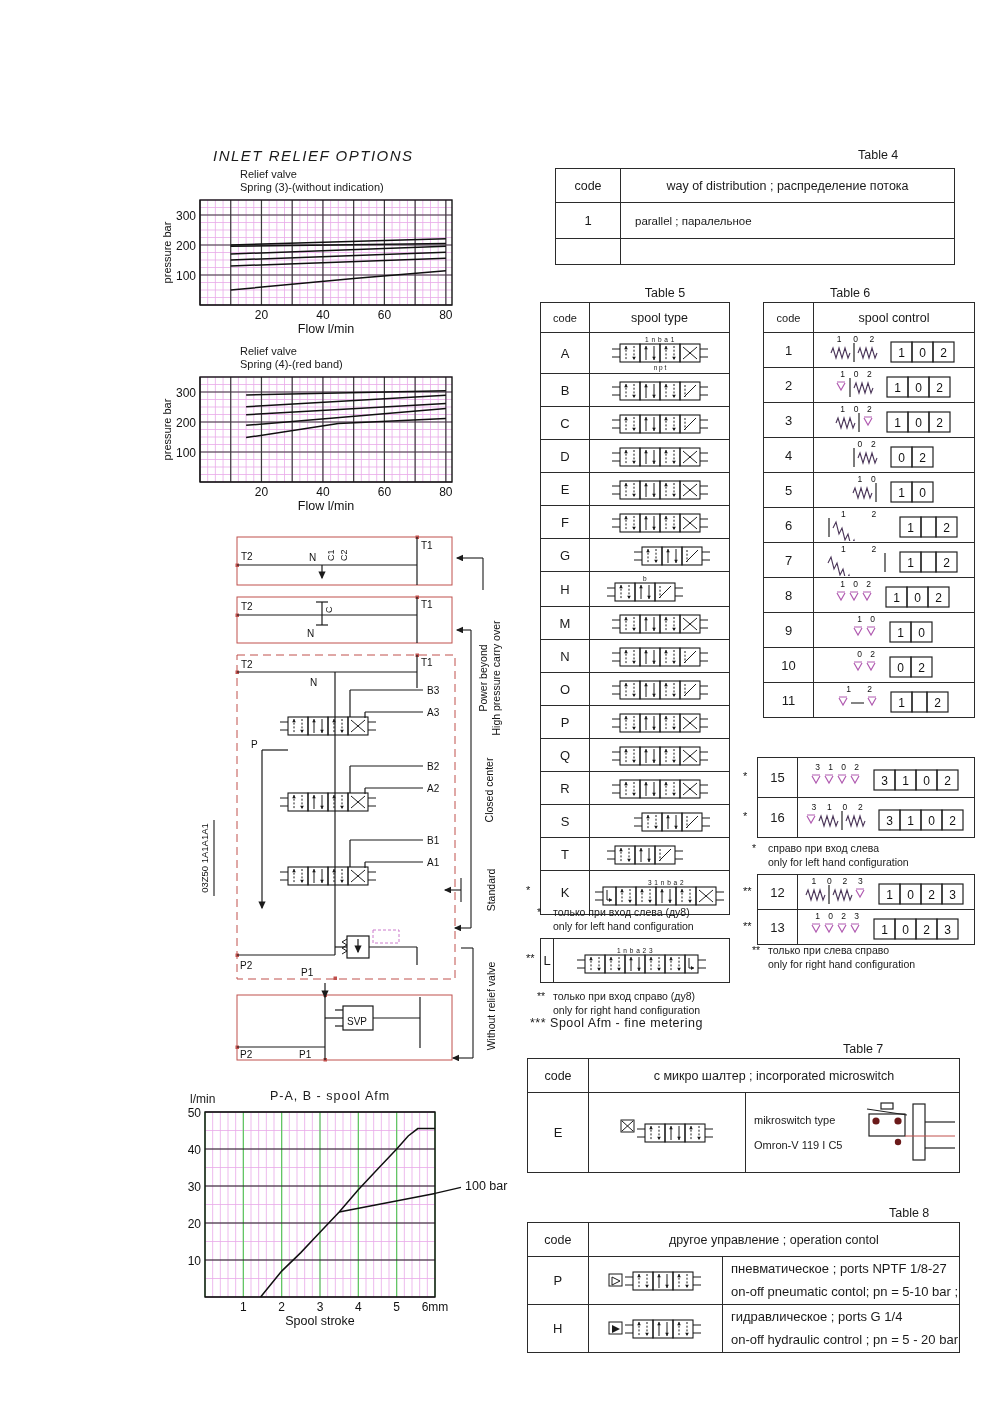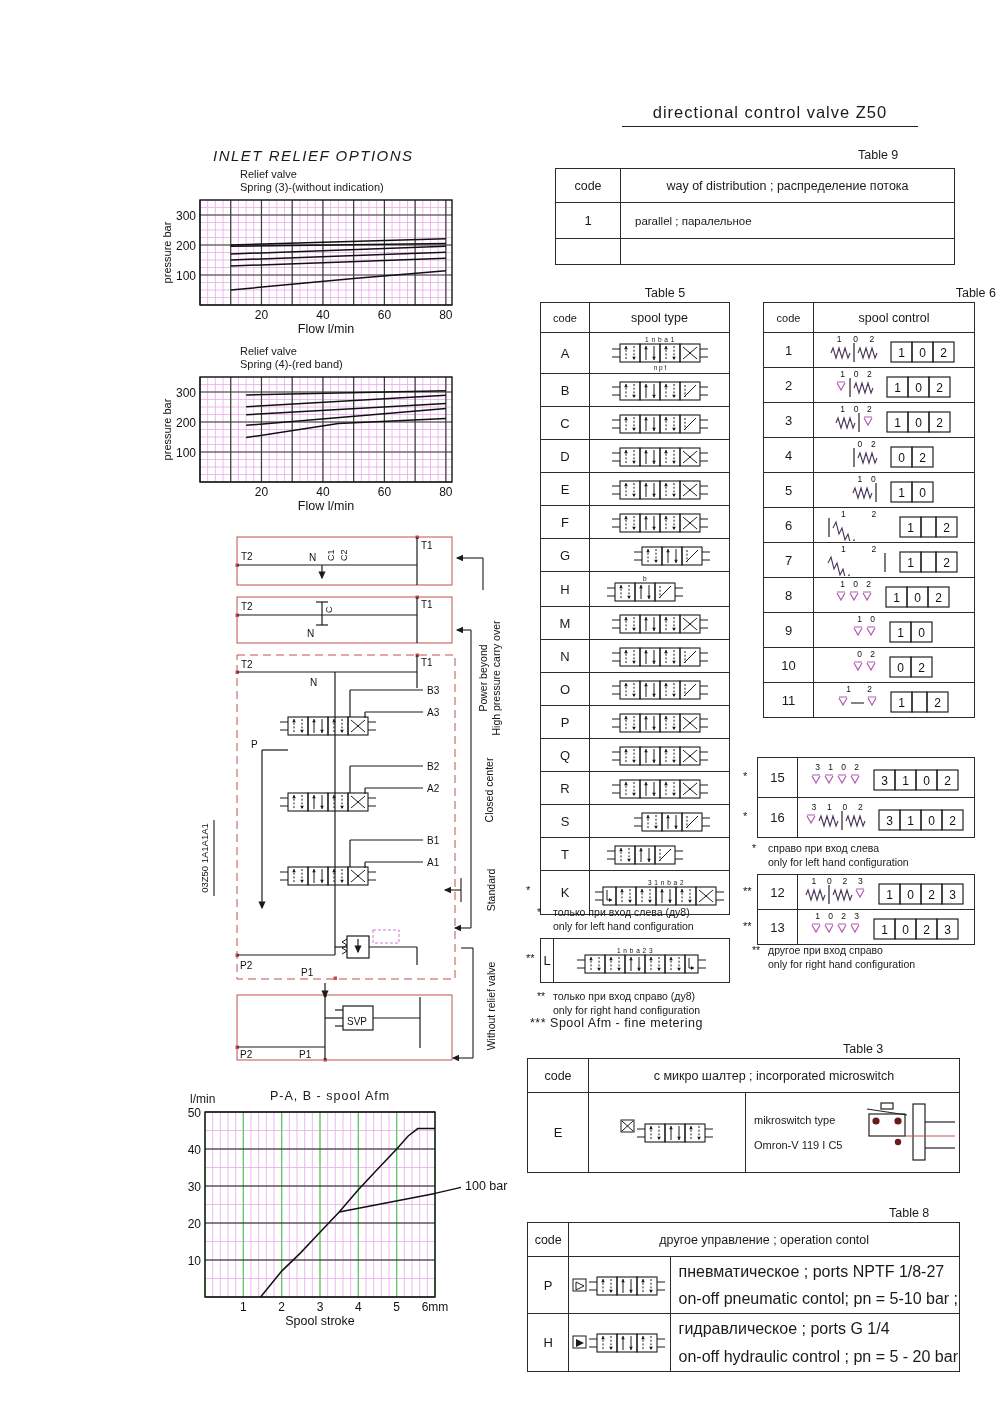--- a/index.html
+++ b/index.html
@@ -18,31 +18,30 @@
   th.lbl{font-size:12.5px;padding:5px 6px;}
   td.code{text-align:center;font-size:13px;position:relative;}
   td.sym{padding:1px 2px;}
   .symwrap{display:flex;justify-content:center;align-items:center;}
   .symwrap.right{justify-content:flex-end;padding-right:16px;}
   .symwrap.left{justify-content:flex-start;padding-left:14px;}
   .star{position:absolute;left:-15px;top:30%;font-size:11px;color:#111;}
   .note{font-size:10.5px;line-height:1.3;white-space:nowrap;}
   .nmark{display:inline-block;width:16px;}
   .note-afm{font-size:12.5px;letter-spacing:0.5px;white-space:nowrap;}
-  .t8txt{font-size:16px;line-height:1.7;padding-left:8px;white-space:nowrap;}
+  .t8txt{font-size:13px;line-height:1.7;padding-left:8px;white-space:nowrap;}
   .t7txt{font-size:11px;line-height:2.2;padding-left:8px;white-space:nowrap;}
   .valcell{font-size:11.5px;padding-left:14px;}
   svg text{font-family:"Liberation Sans",sans-serif;}
 </style>
 </head>
 <body>
 
 <div class="page">
 
-  <div class="abs doc-title" style="left:622px;top:103px;width:296px;">directional control valve Z50</div>
 
   <div class="abs inlet-title" style="left:213px;top:147px;font-style:italic;">INLET RELIEF OPTIONS</div>
 
   <div class="abs" style="left:160px;top:168px;width:335px;height:172px;">
     <div class="csub" style="left:80px;top:0;">Relief valve</div>
     <div class="csub" style="left:80px;top:13px;">Spring (3)-(without indication)</div>
     <div class="abs" id="chart1" style="left:0;top:28px;"><svg width="335" height="142">
           <g>
             <line x1="40" y1="4" x2="40" y2="109" stroke="#e9a9e9" stroke-width="0.8"></line>
             <line x1="47.68292682926829" y1="4" x2="47.68292682926829" y2="109" stroke="#e9a9e9" stroke-width="0.8"></line>
@@ -211,21 +210,21 @@
             <text x="101.46341463414635" y="123" font-size="12" text-anchor="middle" fill="#111">20</text>
             <text x="162.9268292682927" y="123" font-size="12" text-anchor="middle" fill="#111">40</text>
             <text x="224.390243902439" y="123" font-size="12" text-anchor="middle" fill="#111">60</text>
             <text x="285.8536585365854" y="123" font-size="12" text-anchor="middle" fill="#111">80</text>
             <text x="0" y="0" font-size="11" text-anchor="middle" fill="#111" transform="translate(11,56.5) rotate(-90)">pressure bar</text>
             <text x="166" y="137" font-size="12.5" text-anchor="middle" fill="#111">Flow l/min</text>
           </g>
         </svg></div>
   </div>
 
-  <div class="abs cap" style="left:858px;top:148px;">Table 9</div>
+  <div class="abs cap" style="left:858px;top:148px;">Table 4</div>
   <table class="dtable" style="left:555px;top:168px;width:400px;">
     <tbody>
         <tr style="height:34px;">
       <th class="lbl" style="width:52px;">code</th>
       <th class="lbl">way of distribution ;  распределение потока</th>
     </tr>
     <tr style="height:36px;">
       <td class="code">1</td>
       <td class="valcell">parallel ;  паралельное</td>
     </tr>
@@ -819,21 +818,21 @@
       </tbody>
   </table>
 
   <div class="abs note" style="left:537px;top:990px;">
     <span class="nmark">**</span><span>только при вход справо (ду8)</span><br>
     <span class="nmark"></span><span>only for right hand configuration</span>
   </div>
 
   <div class="abs note-afm" style="left:530px;top:1016px;">***  Spool Afm  -  fine metering</div>
 
-  <div class="abs cap" style="left:866px;top:286px;width:130px;text-align:right;">Table 6</div>
+  <div class="abs cap" style="left:830px;top:286px;width:130px;text-align:left;">Table 6</div>
   <table class="dtable" style="left:763px;top:302px;width:212px;">
     <thead>
         <tr style="height:30px;">
       <th class="lbl" style="width:37px;font-size:11px;">code</th>
       <th class="lbl">spool control</th>
     </tr>
       </thead>
     <tbody id="t6body">
         <tr style="height: 35px;">
           <td class="code" style="width: 37px;">1</td>
@@ -1173,21 +1172,21 @@
                 <text x="118.5" y="22.5" font-size="12" text-anchor="middle" fill="#111">2</text>
                 <rect x="129" y="8" width="21" height="20" fill="none" stroke="#222" stroke-width="1.2"></rect>
                 <text x="139.5" y="22.5" font-size="12" text-anchor="middle" fill="#111">3</text>
               </svg>
             </div>
           </td>
         </tr>
       </tbody>
   </table>
   <div class="abs note" style="left:752px;top:944px;">
-    <span class="nmark">**</span><span>другое при вход справо</span><br>
+    <span class="nmark">**</span><span>только при слева справо</span><br>
     <span class="nmark"></span><span>only for right hand configuration</span>
   </div>
 
   <div class="abs" style="left:195px;top:528px;width:335px;height:560px;">
     <svg width="335" height="560">
       <defs>
         <marker id="arr" markerWidth="7" markerHeight="7" refX="5.5" refY="3" orient="auto">
           <path d="M0,0 L6.5,3 L0,6 z" fill="#1b1b1b"></path>
         </marker>
       </defs>
@@ -1455,21 +1454,21 @@
             <text x="198.33333333333334" y="207" font-size="12" text-anchor="middle" fill="#111">4</text>
             <text x="236.66666666666666" y="207" font-size="12" text-anchor="middle" fill="#111">5</text>
             <text x="275" y="207" font-size="12" text-anchor="middle" fill="#111">6mm</text>
             <text x="160" y="221" font-size="12.5" text-anchor="middle" fill="#111">Spool stroke</text>
           </g>
           <line x1="275" y1="89.4" x2="301" y2="83.4" stroke="#101010" stroke-width="1.3"></line>
           <text x="305" y="86.4" font-size="12.5" text-anchor="start" fill="#111">100 bar</text>
         </svg></div>
   </div>
 
-  <div class="abs cap" style="left:843px;top:1042px;">Table 3</div>
+  <div class="abs cap" style="left:843px;top:1042px;">Table 7</div>
   <table class="dtable" style="left:527px;top:1058px;width:433px;">
     <tbody>
         <tr style="height:34px;">
       <th class="lbl" style="width:48px;">code</th>
       <th class="lbl" colspan="2">с микро шалтер ;  incorporated microswitch</th>
     </tr>
     <tr style="height:80px;">
       <td class="code">E</td>
       <td class="sym" style="width:152px;">
             <div class="symwrap" id="t7sym">

